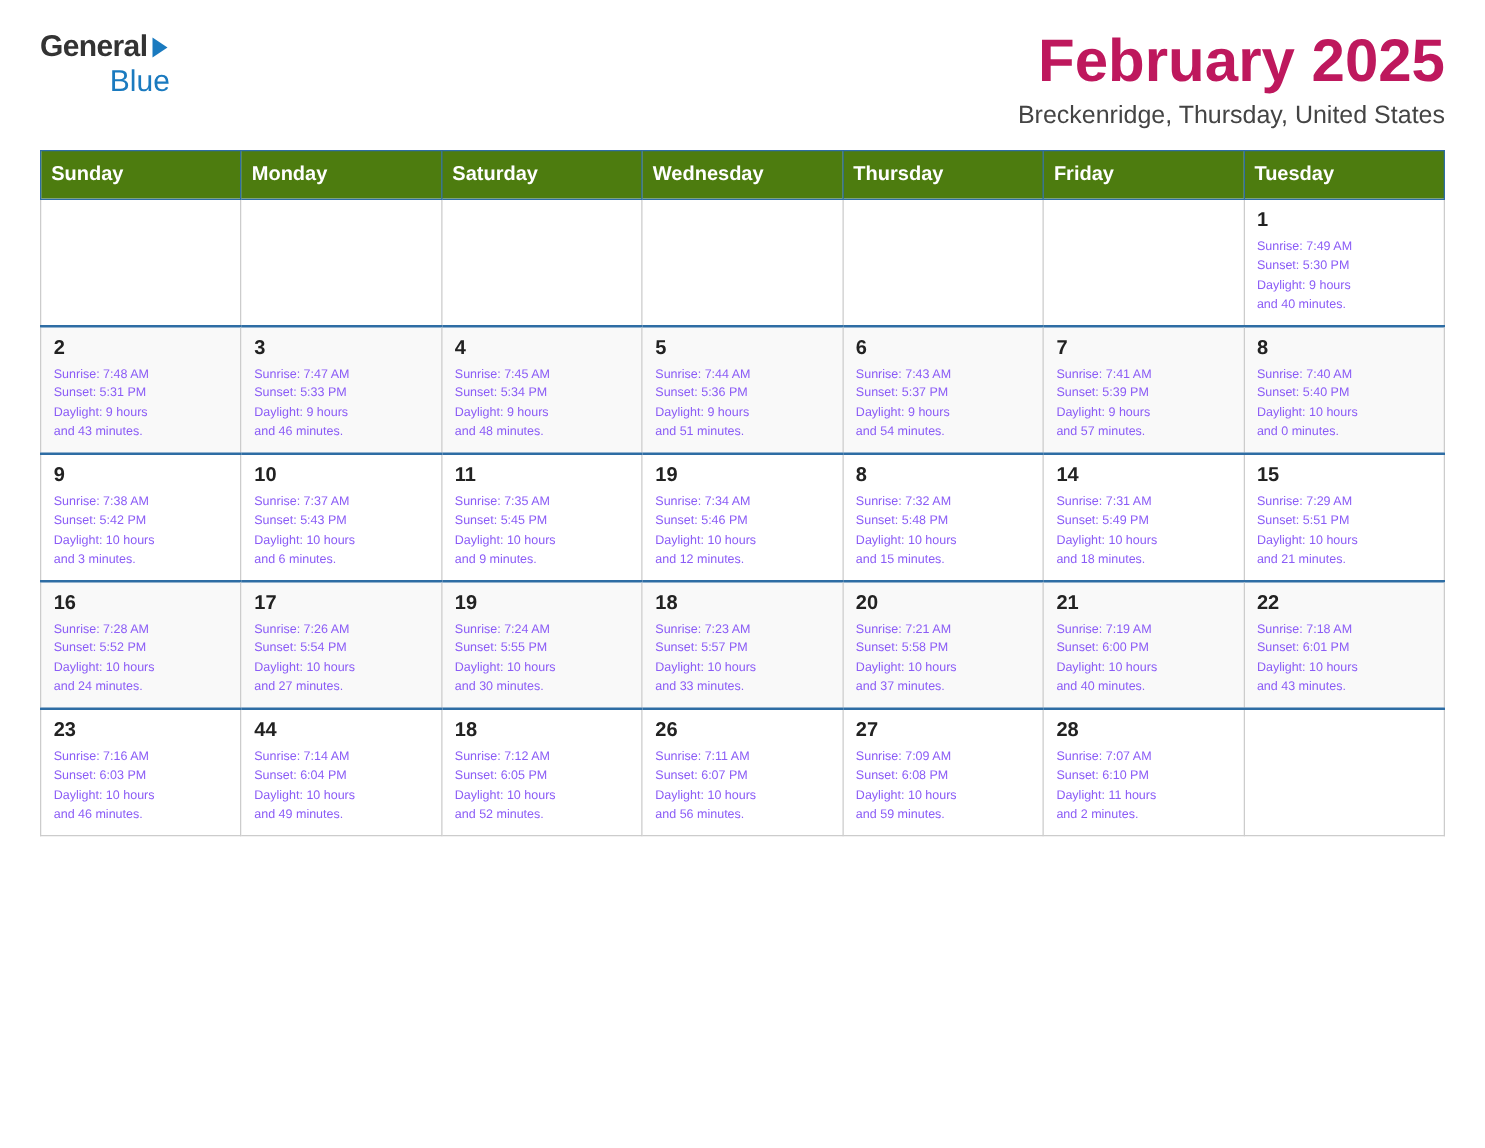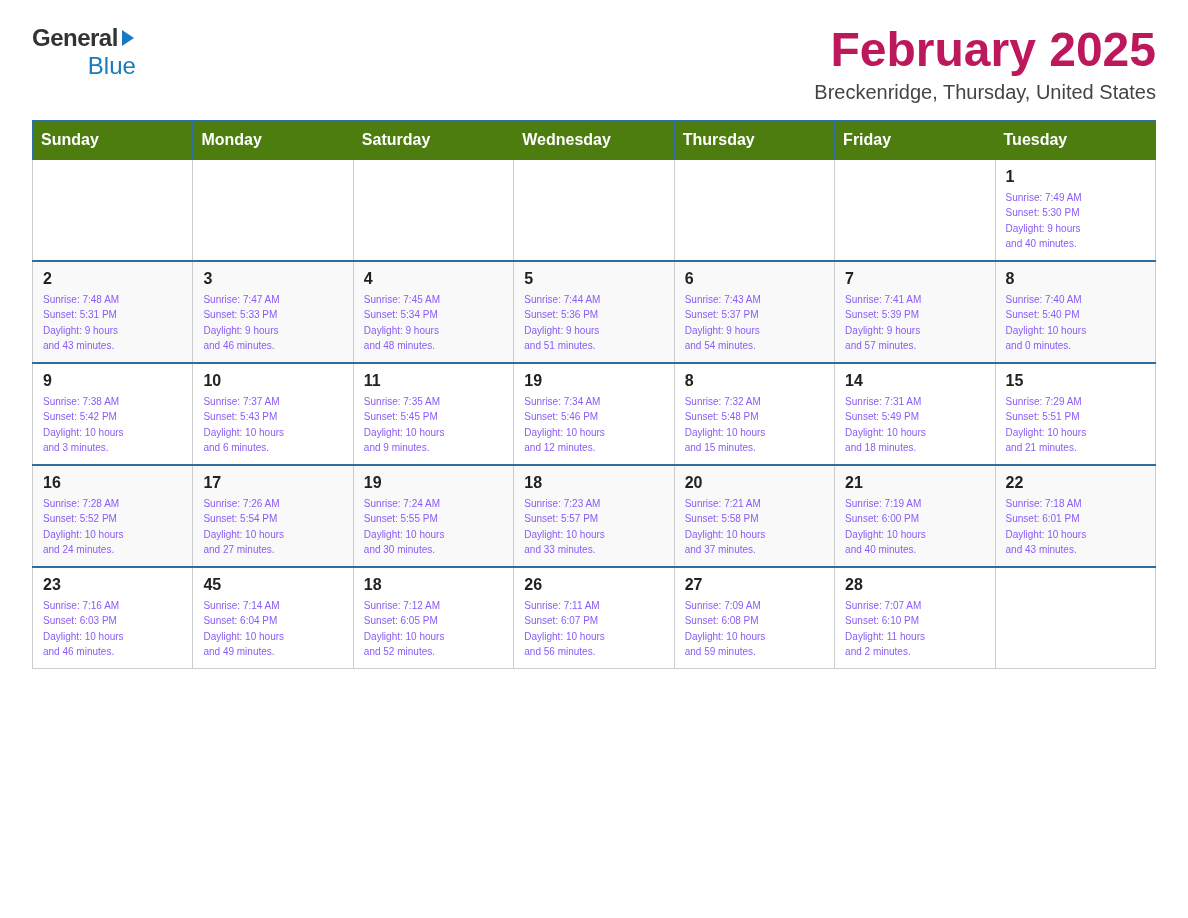--- a/index.html
+++ b/index.html
@@ -237,21 +237,21 @@
           <span class="day-number">22</span>
           <div class="day-info">Sunrise: 7:18 AM<br>Sunset: 6:01 PM<br>Daylight: 10 hours<br>and 43 minutes.</div>
         </td>
       </tr>
       <tr class="row-border">
         <td>
           <span class="day-number">23</span>
           <div class="day-info">Sunrise: 7:16 AM<br>Sunset: 6:03 PM<br>Daylight: 10 hours<br>and 46 minutes.</div>
         </td>
         <td>
-          <span class="day-number">45</span>
+          <span class="day-number">44</span>
           <div class="day-info">Sunrise: 7:14 AM<br>Sunset: 6:04 PM<br>Daylight: 10 hours<br>and 49 minutes.</div>
         </td>
         <td>
           <span class="day-number">18</span>
           <div class="day-info">Sunrise: 7:12 AM<br>Sunset: 6:05 PM<br>Daylight: 10 hours<br>and 52 minutes.</div>
         </td>
         <td>
           <span class="day-number">26</span>
           <div class="day-info">Sunrise: 7:11 AM<br>Sunset: 6:07 PM<br>Daylight: 10 hours<br>and 56 minutes.</div>
         </td>

